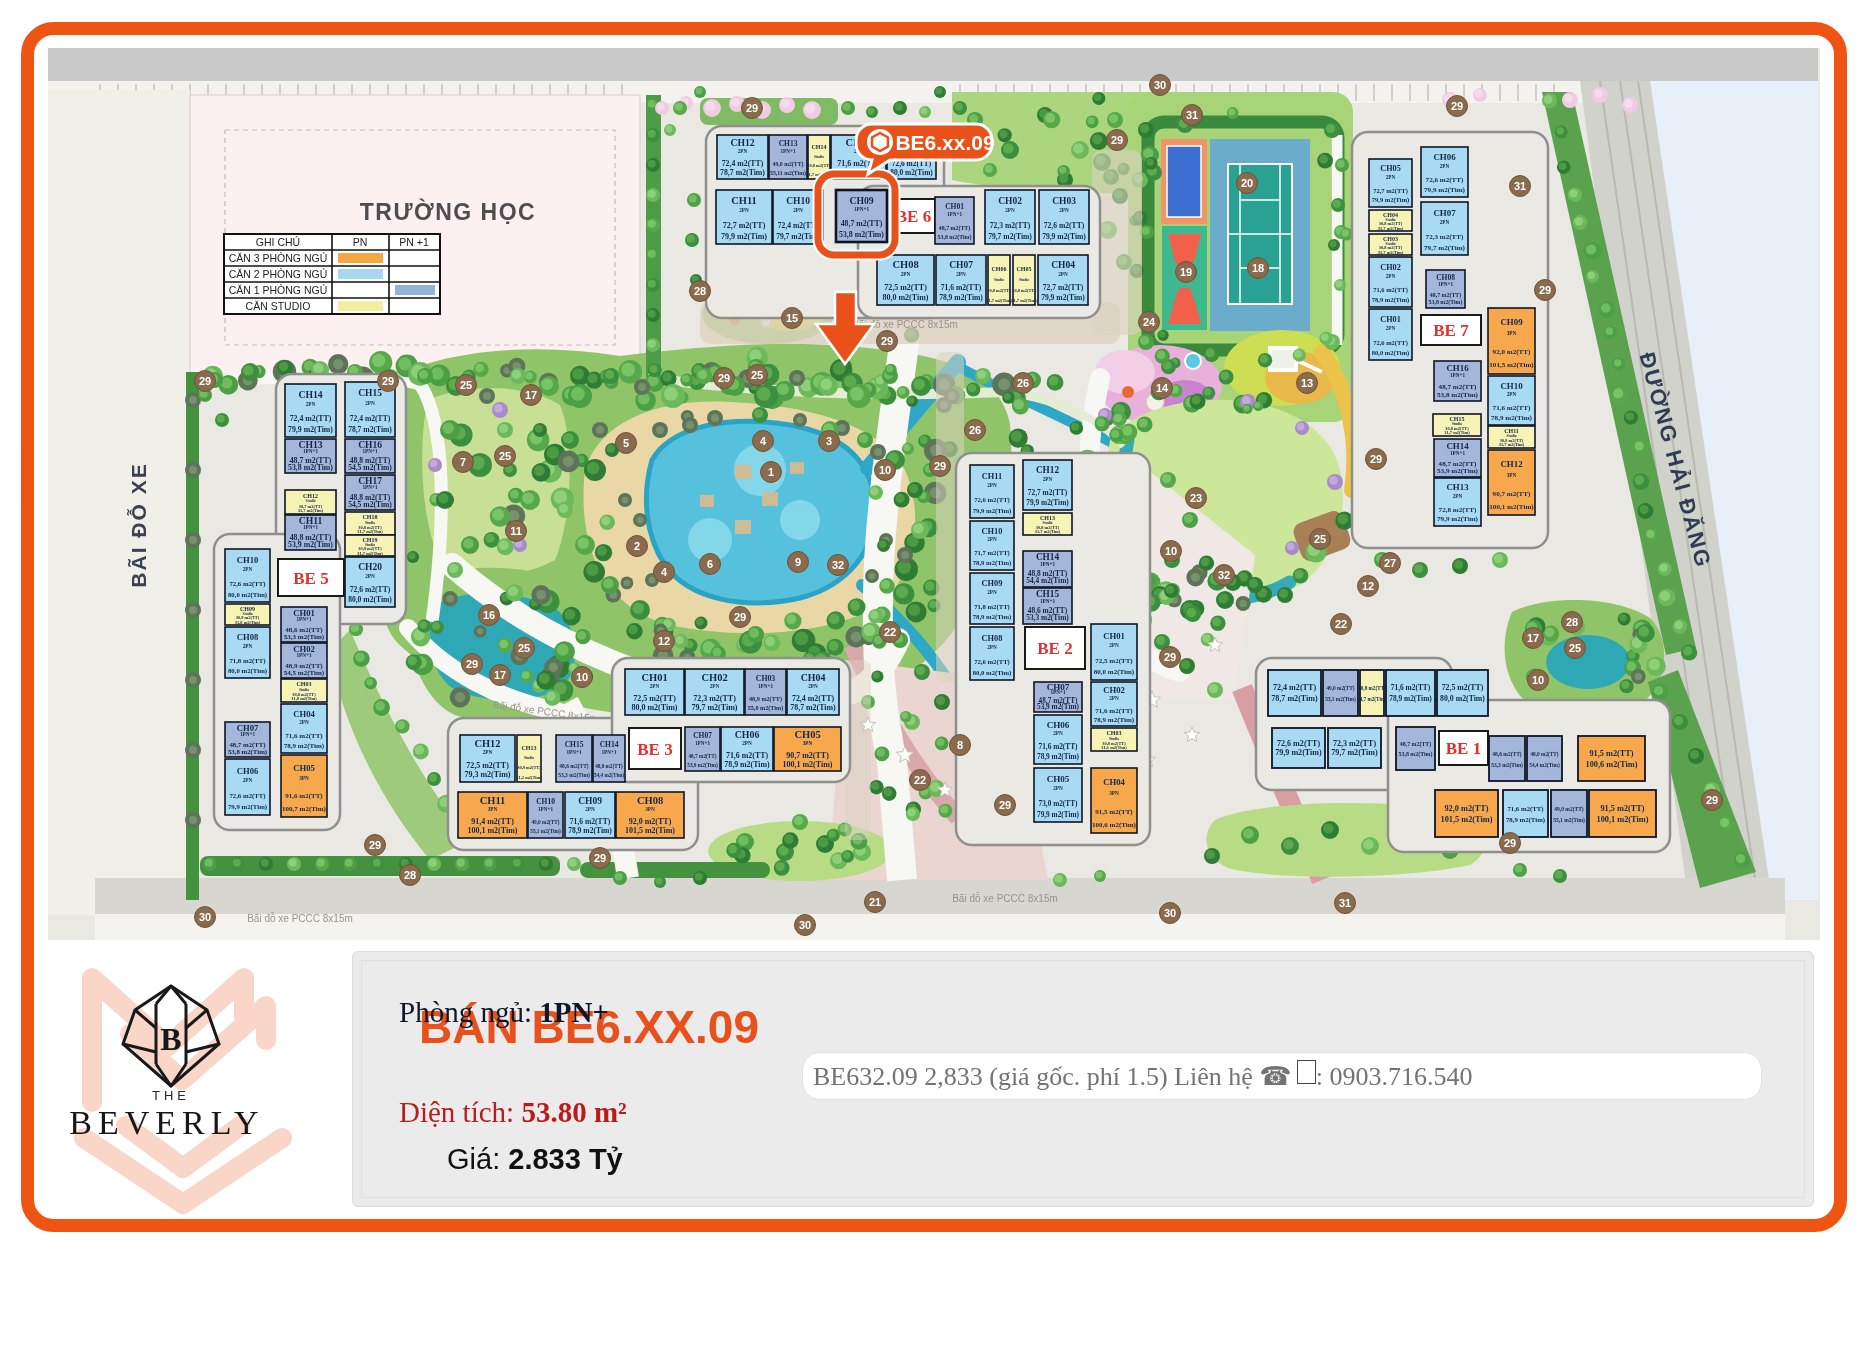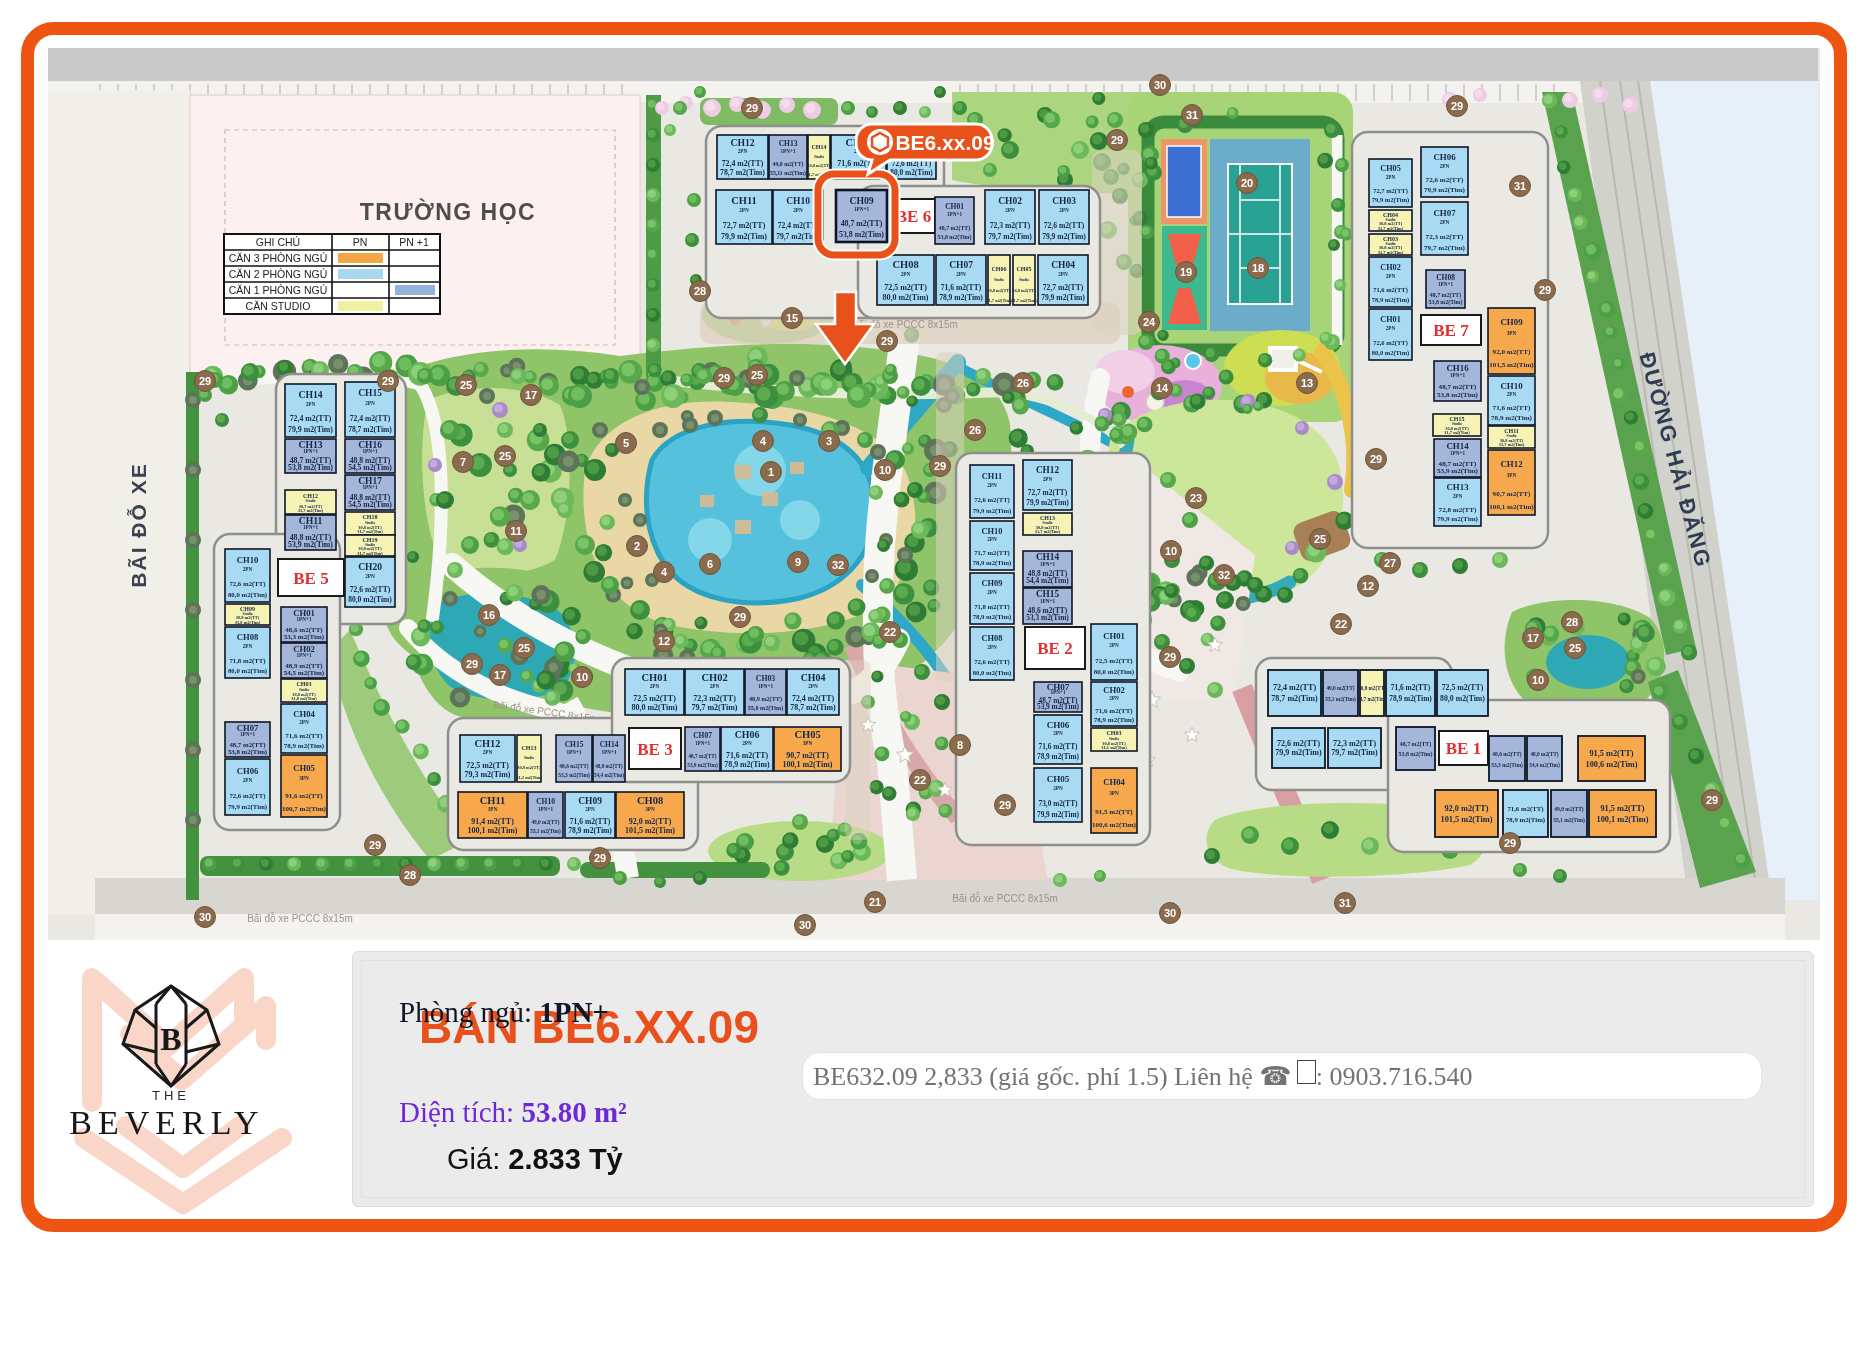--- a/index.html
+++ b/index.html
@@ -2500,20 +2500,20 @@
 <text x="101" y="148" font-family="Liberation Sans, sans-serif" font-size="13" fill="#272727" letter-spacing="4" text-anchor="middle">THE</text>
 <text x="97" y="182" font-family="Liberation Serif, serif" font-size="34" fill="#171717" letter-spacing="6" text-anchor="middle">BEVERLY</text>
 </svg>
 
 <div style="position:absolute;left:352px;top:951px;width:1460px;height:254px;background:#ebebeb;border:1px solid #dcdcdc;border-radius:6px;box-shadow:inset 0 0 0 8px #ebebeb, inset 0 0 0 9px #e0e0e0;"></div>
 
 <div style="position:absolute;left:419px;top:1000px;font-family:Liberation Sans, sans-serif;font-weight:bold;font-size:46px;color:#e8511c;">BÁN BE6.XX.09</div>
 
 <div style="position:absolute;left:399px;top:996px;font-family:'Liberation Serif',serif;font-size:29px;color:#0f172a;">Phòng ngủ: <b>1PN+</b></div>
 
-<div style="position:absolute;left:399px;top:1096px;font-family:'Liberation Serif',serif;font-size:29px;color:#6d28d9;">Diện tích: <b>53.80 m²</b></div>
+<div style="position:absolute;left:399px;top:1096px;font-family:'Liberation Serif',serif;font-size:29px;color:#b91c1c;">Diện tích: <b>53.80 m²</b></div>
 
 <div style="position:absolute;left:399px;top:1143px;font-family:Liberation Sans, sans-serif;font-size:29px;color:#111;margin-left:48px;">Giá: <b>2.833 Tỷ</b></div>
 
 <div style="position:absolute;left:802px;top:1052px;width:958px;height:46px;background:#fff;border:1px solid #e2e2e2;border-radius:18px;"></div>
 
 <div style="position:absolute;left:813px;top:1060px;font-family:'Liberation Serif',serif;font-size:26px;color:#737373;">BE632.09 2,833 (giá gốc. phí 1.5) Liên hệ ☎ <span style="font-family:'Liberation Sans',sans-serif;border:1.5px solid #444;font-size:20px;width:17px;height:22px;display:inline-block;vertical-align:1px;"></span>: 0903.716.540</div>
 
 </div>
 </body></html>

